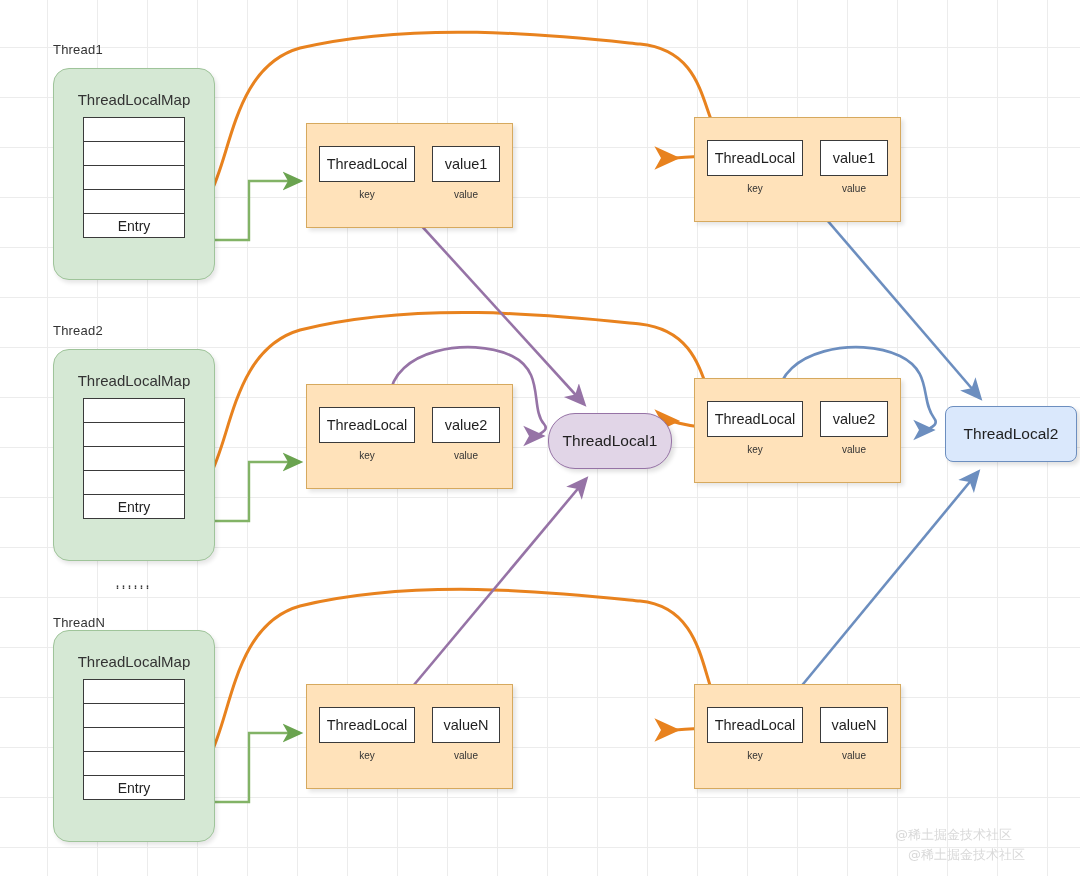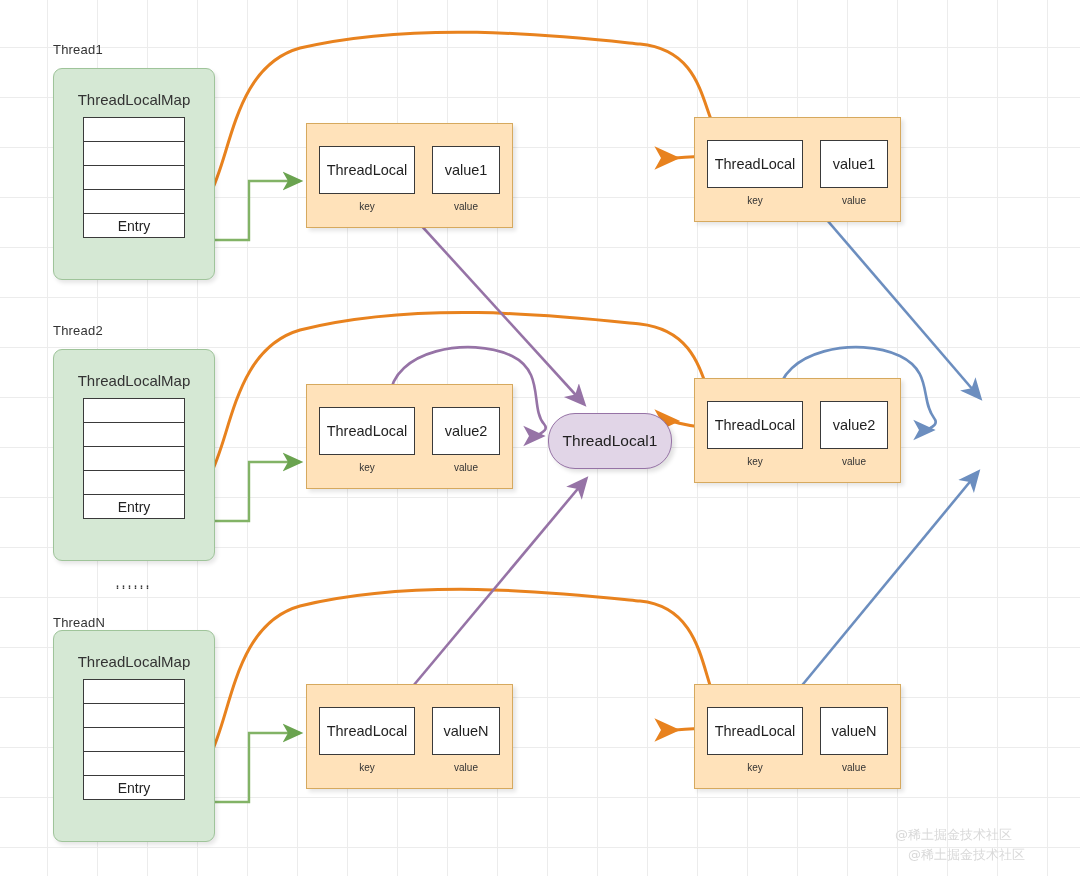--- a/index.html
+++ b/index.html
@@ -45,21 +45,21 @@
     font-size: 15px;
     color: #333333;
     letter-spacing: 1px;
   }
   .thread-box {
     position: absolute;
     width: 160px;
     height: 210px;
     background: #d5e8d4;
     border: 1px solid #9fc49a;
-    border-radius: 9px;
+    border-radius: 16px;
     box-shadow: 2px 3px 4px rgba(0,0,0,0.10);
   }
   .map-title {
     position: absolute;
     left: 0; right: 0;
     top: 22px;
     text-align: center;
     font-size: 15px;
     color: #333333;
   }
@@ -98,21 +98,21 @@
     top: 22px;
     left: 12px;
     right: 12px;
     display: flex;
     justify-content: space-between;
   }
   .cell-wrap { display: flex; flex-direction: column; align-items: center; }
   .cell {
     background: #ffffff;
     border: 1.6px solid #3a3a3a;
-    height: 48px;
+    height: 36px;
     display: flex;
     align-items: center;
     justify-content: center;
     font-size: 14.5px;
     color: #1f1f1f;
     box-sizing: border-box;
   }
   .cell.key { width: 96px; }
   .cell.value { width: 68px; }
   .cell-label {
@@ -314,17 +314,18 @@
         <div class="cell-label">key</div>
       </div>
       <div class="cell-wrap">
         <div class="cell value">valueN</div>
         <div class="cell-label">value</div>
       </div>
     </div>
   </div>
 
   <div class="target-node purple" style="left:548px; top:413px; width:122px;border-radius:27px;">ThreadLocal1</div>
+  <div class="target-node blue" style="left:945px; top:406px; width:130px;">ThreadLocal2</div>
 
   <div class="watermark" style="left:895px; top:826px;">@稀土掘金技术社区</div>
   <div class="watermark" style="left:908px; top:846px;">@稀土掘金技术社区</div>
 
 </div>
 
 </body></html>

